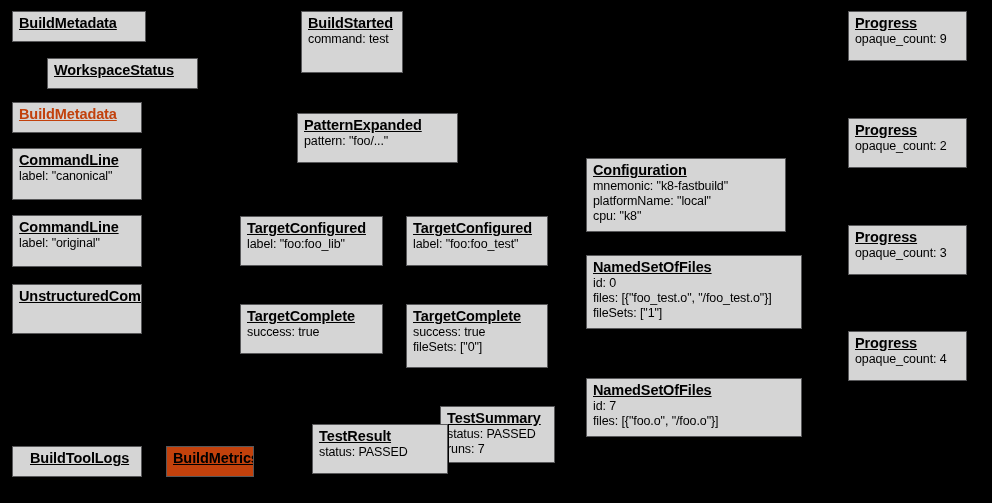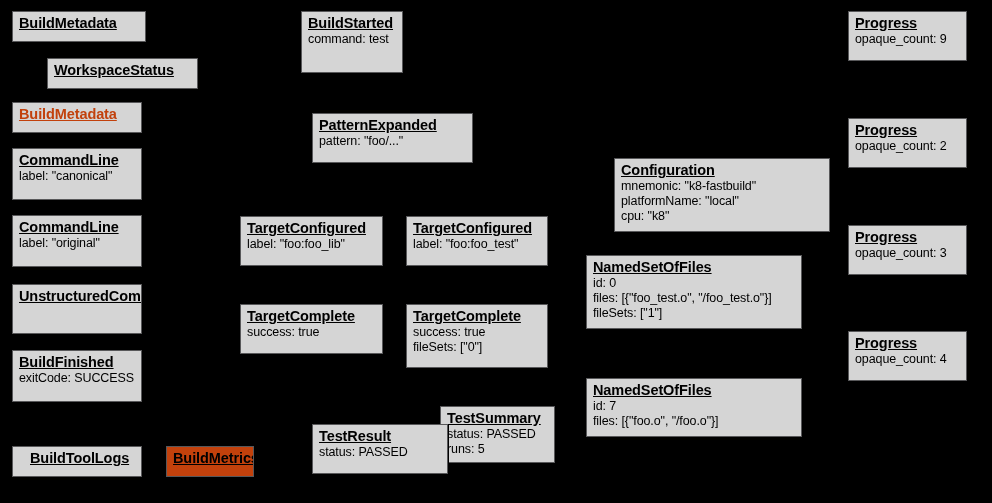--- a/index.html
+++ b/index.html
@@ -76,39 +76,39 @@
       <ul class="node-attrs">
         <li class="node-attr" style="color: rgb(0, 0, 0);">opaque_count: 9</li>
       </ul>
     </div>
     <div class="node" style="left: 12px; top: 58px; width: 151px; height: 31px; background: rgb(213, 213, 213); border-color: rgb(88, 88, 90); margin-left: 35px;">
       <div class="node-title" style="color: rgb(0, 0, 0);">WorkspaceStatus</div>
     </div>
     <div class="node" style="left: 12px; top: 102px; width: 130px; height: 31px; background: rgb(213, 213, 213); border-color: rgb(88, 88, 90);">
       <div class="node-title" style="color: #c2410c;">BuildMetadata</div>
     </div>
-    <div class="node" style="left: 312px; top: 113px; width: 161px; height: 50px; background: rgb(213, 213, 213); border-color: rgb(88, 88, 90);">
+    <div class="node" style="left: 297px; top: 113px; width: 161px; height: 50px; background: rgb(213, 213, 213); border-color: rgb(88, 88, 90);">
       <div class="node-title" style="color: rgb(0, 0, 0);">PatternExpanded</div>
       <ul class="node-attrs">
         <li class="node-attr" style="color: rgb(0, 0, 0);">pattern: "foo/..."</li>
       </ul>
     </div>
     <div class="node" style="left: 848px; top: 118px; width: 119px; height: 50px; background: rgb(213, 213, 213); border-color: rgb(88, 88, 90);">
       <div class="node-title" style="color: rgb(0, 0, 0);">Progress</div>
       <ul class="node-attrs">
         <li class="node-attr" style="color: rgb(0, 0, 0);">opaque_count: 2</li>
       </ul>
     </div>
     <div class="node" style="left: 12px; top: 148px; width: 130px; height: 52px; background: rgb(213, 213, 213); border-color: rgb(88, 88, 90);">
       <div class="node-title" style="color: rgb(0, 0, 0);">CommandLine</div>
       <ul class="node-attrs">
         <li class="node-attr" style="color: rgb(0, 0, 0);">label: "canonical"</li>
       </ul>
     </div>
-    <div class="node" style="left: 586px; top: 158px; width: 216px; height: 74px; background: rgb(213, 213, 213); border-color: rgb(88, 88, 90); margin-left: 28px;">
+    <div class="node" style="left: 586px; top: 158px; width: 200px; height: 74px; background: rgb(213, 213, 213); border-color: rgb(88, 88, 90);">
       <div class="node-title" style="color: rgb(0, 0, 0);">Configuration</div>
       <ul class="node-attrs">
         <li class="node-attr" style="color: rgb(0, 0, 0);">mnemonic: "k8-fastbuild"</li>
         <li class="node-attr" style="color: rgb(0, 0, 0);">platformName: "local"</li>
         <li class="node-attr" style="color: rgb(0, 0, 0);">cpu: "k8"</li>
       </ul>
     </div>
     <div class="node" style="left: 12px; top: 215px; width: 130px; height: 52px; background: rgb(213, 213, 213); border-color: rgb(88, 88, 90);">
       <div class="node-title" style="color: rgb(0, 0, 0);">CommandLine</div>
       <ul class="node-attrs">
@@ -156,38 +156,32 @@
         <li class="node-attr" style="color: rgb(0, 0, 0);">success: true</li>
         <li class="node-attr" style="color: rgb(0, 0, 0);">fileSets: ["0"]</li>
       </ul>
     </div>
     <div class="node" style="left: 848px; top: 331px; width: 119px; height: 50px; background: rgb(213, 213, 213); border-color: rgb(88, 88, 90);">
       <div class="node-title" style="color: rgb(0, 0, 0);">Progress</div>
       <ul class="node-attrs">
         <li class="node-attr" style="color: rgb(0, 0, 0);">opaque_count: 4</li>
       </ul>
     </div>
-    <div class="node" style="left: 12px; top: 350px; width: 130px; height: 52px; background: rgb(213, 213, 213); border-color: rgb(88, 88, 90);">
-      <div class="node-title" style="color: rgb(0, 0, 0);">BuildFinished</div>
-      <ul class="node-attrs">
-        <li class="node-attr" style="color: rgb(0, 0, 0);">exitCode: SUCCESS</li>
-      </ul>
-    </div>
     <div class="node" style="left: 586px; top: 378px; width: 216px; height: 59px; background: rgb(213, 213, 213); border-color: rgb(88, 88, 90);">
       <div class="node-title" style="color: rgb(0, 0, 0);">NamedSetOfFiles</div>
       <ul class="node-attrs">
         <li class="node-attr" style="color: rgb(0, 0, 0);">id: 7</li>
         <li class="node-attr" style="color: rgb(0, 0, 0);">files: [{"foo.o", "/foo.o"}]</li>
       </ul>
     </div>
     <div class="node" style="left: 440px; top: 406px; width: 115px; height: 57px; background: rgb(213, 213, 213); border-color: rgb(88, 88, 90);">
       <div class="node-title" style="color: rgb(0, 0, 0);">TestSummary</div>
       <ul class="node-attrs">
         <li class="node-attr" style="color: rgb(0, 0, 0);">status: PASSED</li>
-        <li class="node-attr" style="color: rgb(0, 0, 0);">runs: 5</li>
+        <li class="node-attr" style="color: rgb(0, 0, 0);">runs: 7</li>
       </ul>
     </div>
     <div class="node" style="left: 312px; top: 424px; width: 136px; height: 50px; background: rgb(213, 213, 213); border-color: rgb(88, 88, 90);">
       <div class="node-title" style="color: rgb(0, 0, 0);">TestResult</div>
       <ul class="node-attrs">
         <li class="node-attr" style="color: rgb(0, 0, 0);">status: PASSED</li>
       </ul>
     </div>
     <div class="node" style="left: 12px; top: 446px; width: 130px; height: 31px; background: rgb(213, 213, 213); border-color: rgb(88, 88, 90);">
       <div class="node-title" style="color: rgb(0, 0, 0); margin-left: 11px;">BuildToolLogs</div>

